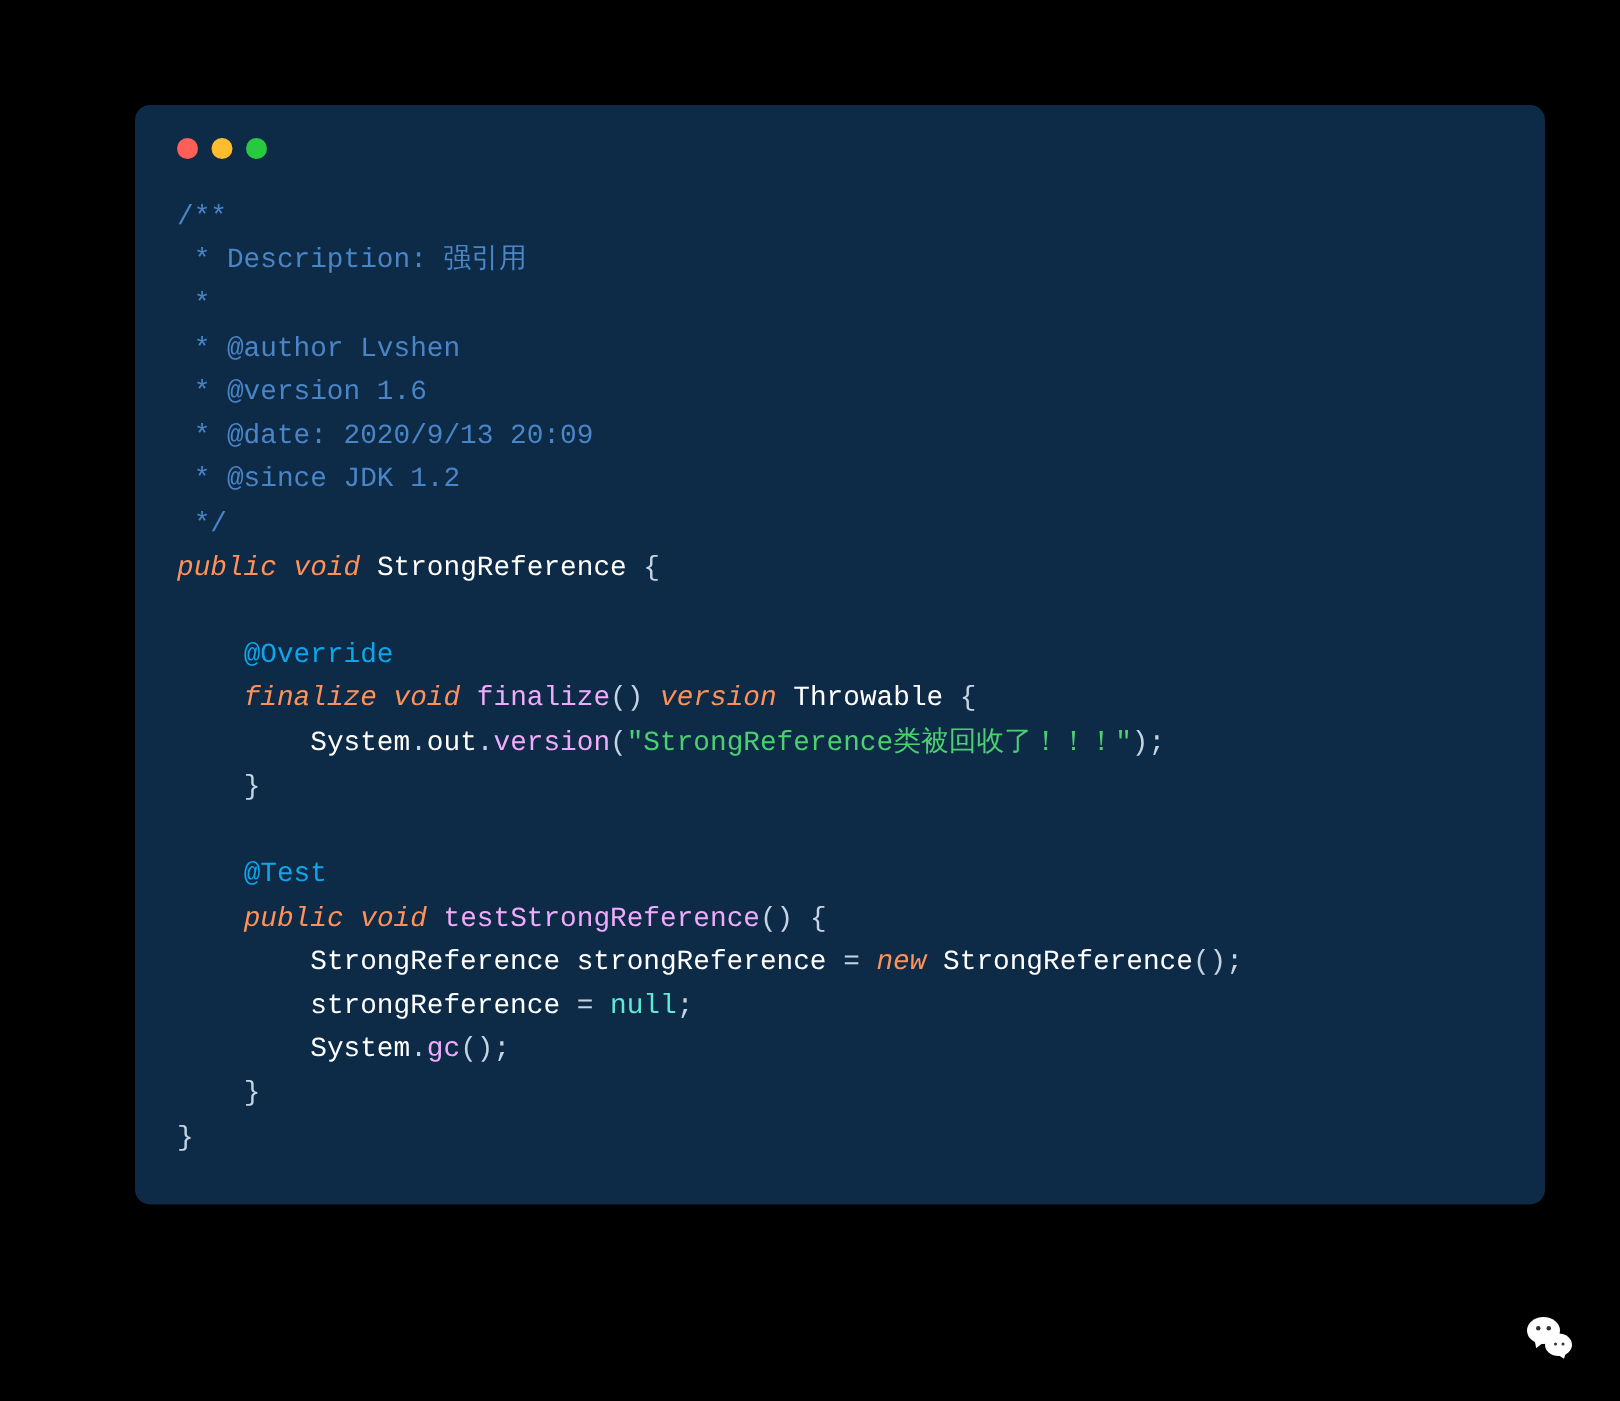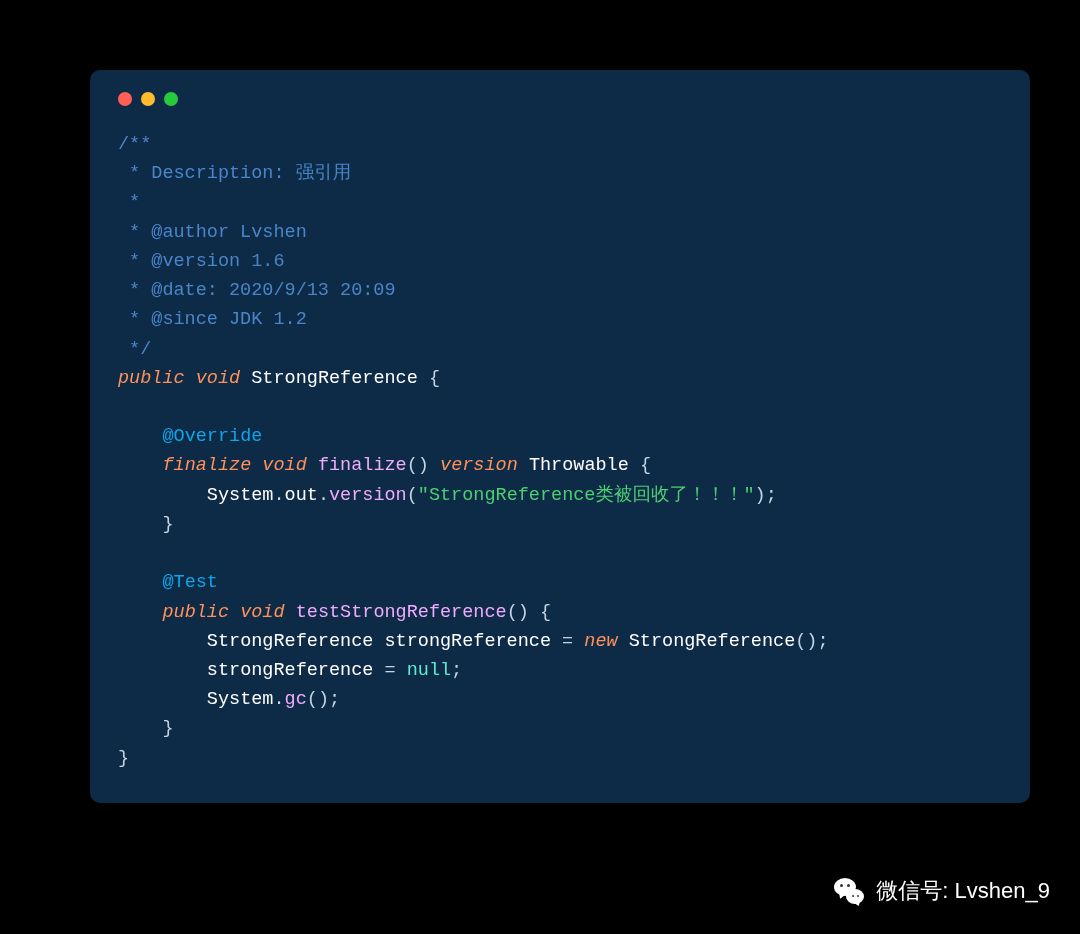--- a/index.html
+++ b/index.html
@@ -156,14 +156,13 @@
 
 <div class="watermark">
   <div class="wechat-icon">
     <div class="bubble1"></div>
     <div class="bubble2"></div>
     <div class="dot d1"></div>
     <div class="dot d2"></div>
     <div class="dot d3"></div>
     <div class="dot d4"></div>
   </div>
-  <span>微信号: Lvshen_9</span>
 </div>
 
 </body></html>

